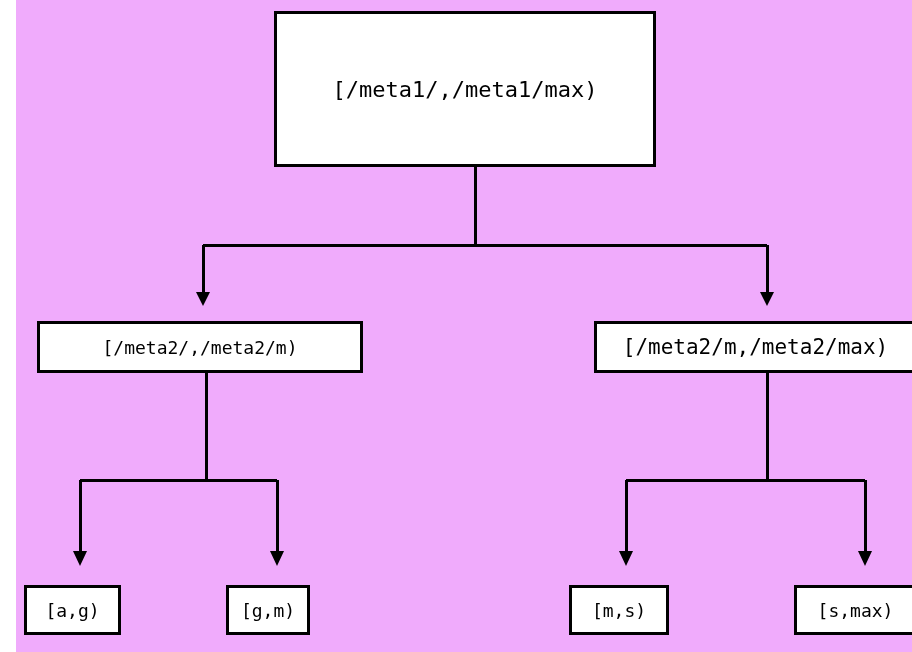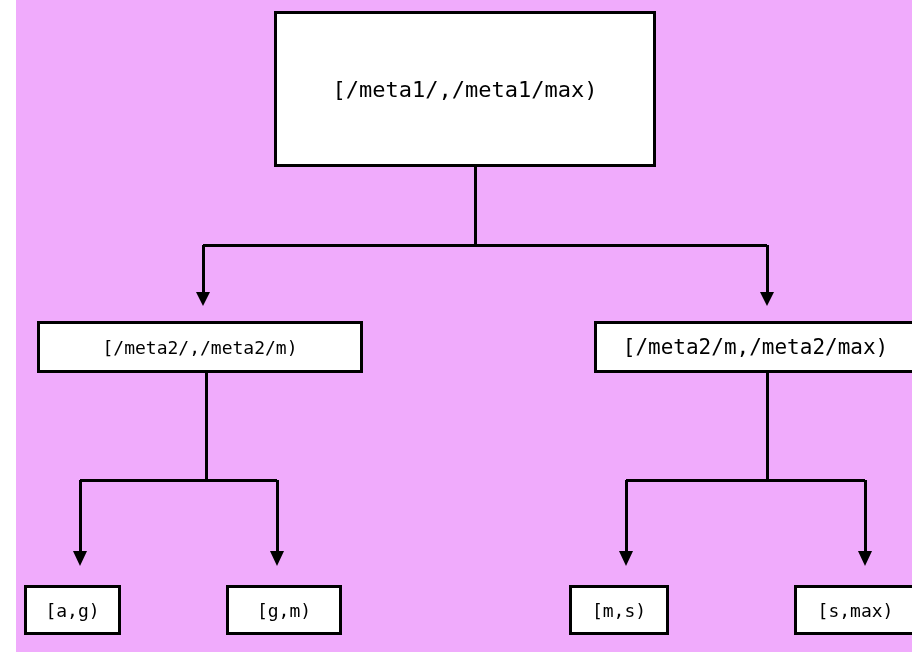--- a/index.html
+++ b/index.html
@@ -53,21 +53,21 @@
     width: 323px;
     height: 52px;
     font-size: 21px;
   }
   .node-leaf {
     top: 585px;
     height: 50px;
     font-size: 18px;
   }
   .leaf-ag    { left: 8px;   width: 97px; }
-  .leaf-gm    { left: 210px; width: 116px; }
+  .leaf-gm    { left: 210px; width: 84px; }
   .leaf-ms    { left: 553px; width: 100px; }
   .leaf-smax  { left: 778px; width: 123px; }
 
   .edge-layer {
     position: absolute;
     left: 0;
     top: 0;
     width: 912px;
     height: 652px;
     pointer-events: none;

